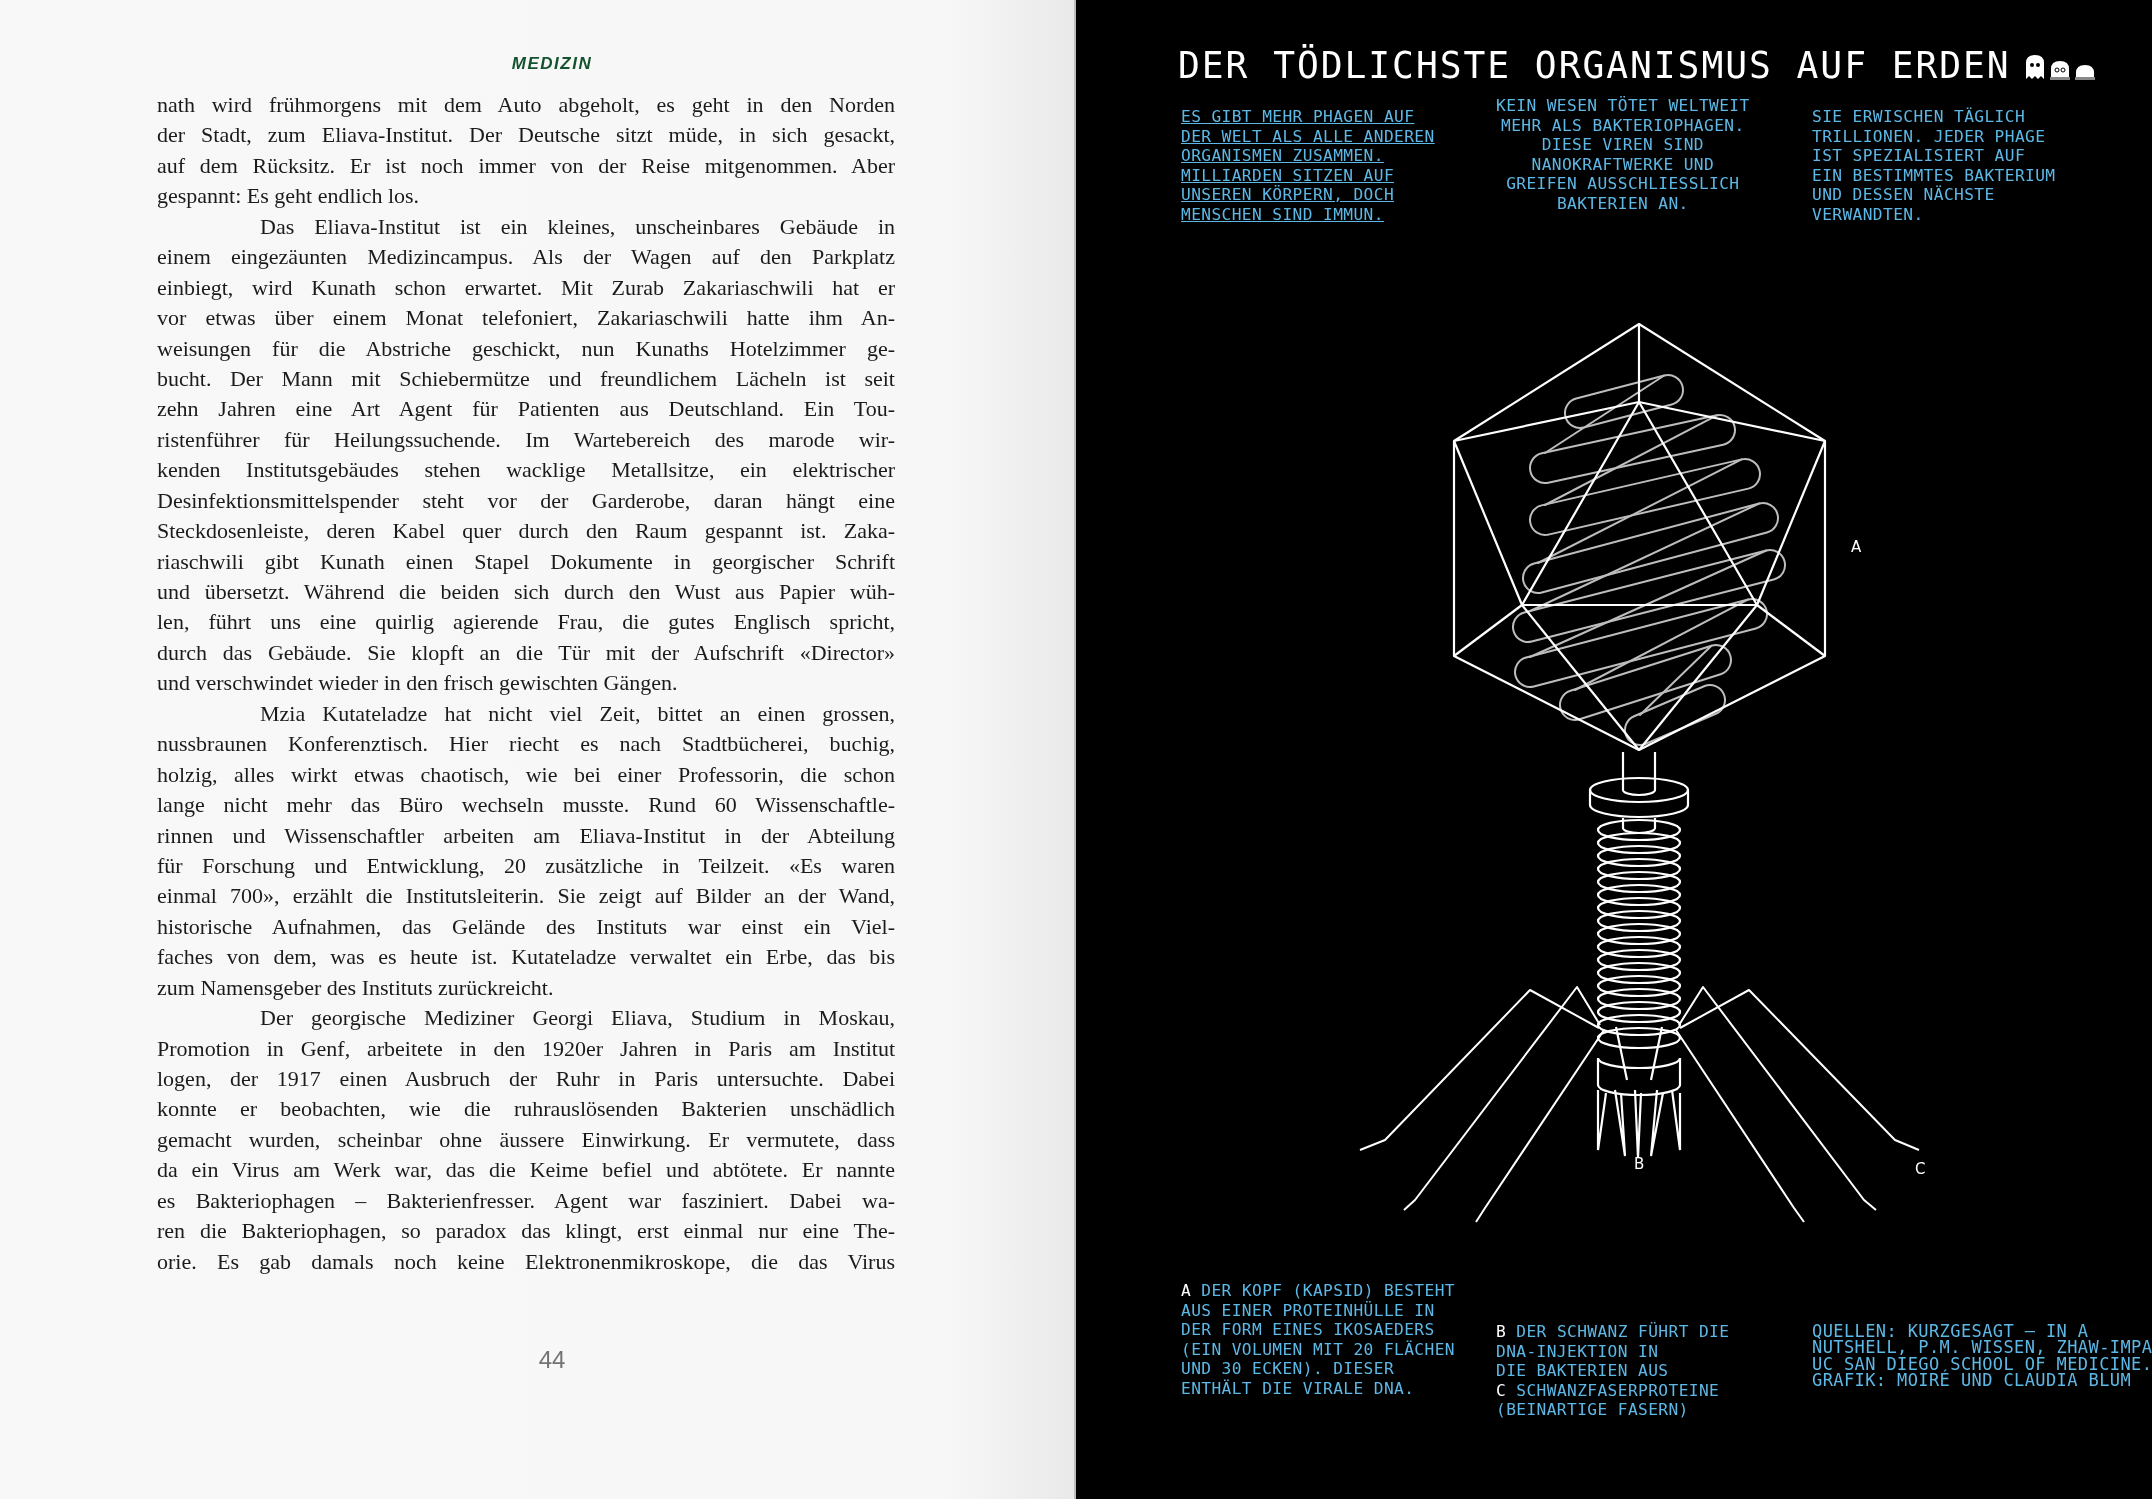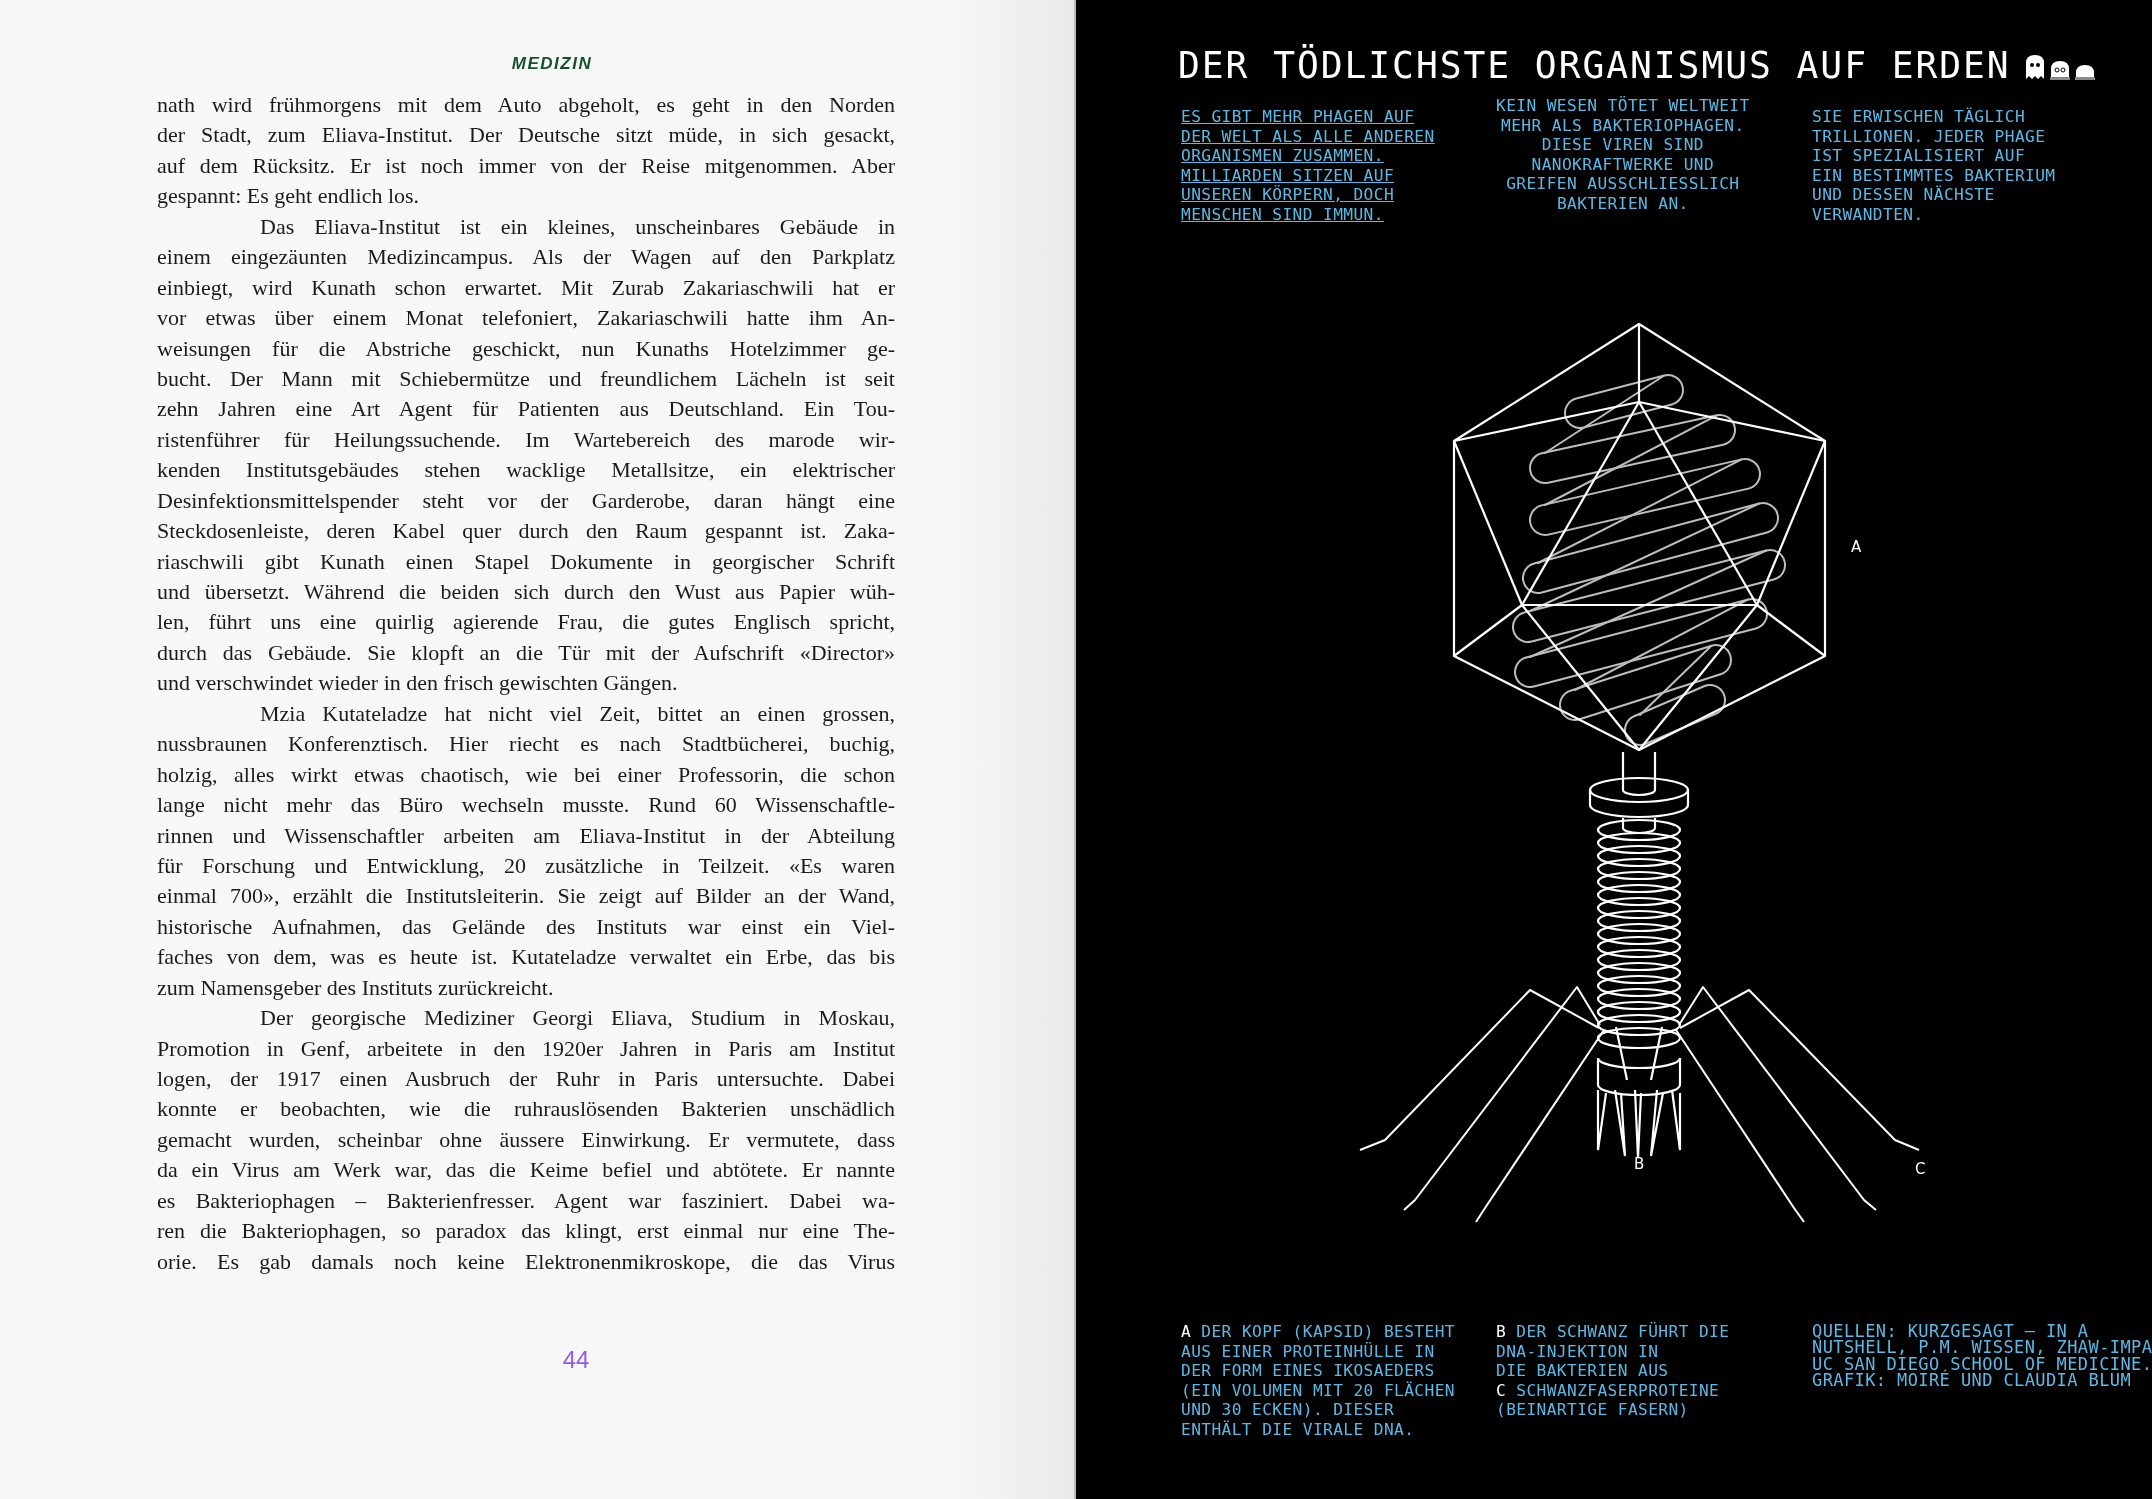--- a/index.html
+++ b/index.html
@@ -16,42 +16,42 @@
   .body-text {
     position: absolute; left: 157px; top: 90px; width: 738px;
     font-family: "Liberation Serif", serif; font-size: 22px; line-height: 30.45px;
     color: #1b1b1b;
   }
   .body-text .line { display: block; white-space: nowrap; text-align: justify; text-align-last: justify; height: 30.45px; }
   .body-text .line.last { text-align-last: left; }
   .body-text .line.indent { padding-left: 103px; }
   .page-number {
     position: absolute; left: 0; width: 1104px; top: 1346px; text-align: center;
-    font-family: "Liberation Sans", sans-serif; font-size: 24px; color: #8b5cf6; padding-left: 24px;
+    font-family: "Liberation Sans", sans-serif; font-size: 24px; color: #737373;
   }
   .gutter { position: absolute; left: 1074px; top: 0; width: 2px; height: 1499px; background: #bdbdbd; }
 
   .right-page { position: absolute; left: 1076px; top: 0; width: 1076px; height: 1499px; background: #000; }
   .title {
     position: absolute; left: 1178px; top: 44px;
     font-family: "DejaVu Sans Mono", monospace; font-size: 37px; letter-spacing: 2px;
     color: #fff; font-weight: normal; white-space: nowrap; transform: scaleX(0.98); transform-origin: left;
   }
   .ghosts { position: absolute; left: 2024px; top: 53px; width: 100px; height: 30px; }
   .col {
     position: absolute; font-family: "DejaVu Sans Mono", monospace; font-size: 16.2px;
     line-height: 19.5px; color: #5db8e6; letter-spacing: 0.4px; white-space: pre; text-transform: uppercase;
   }
   .col .line { display: block; }
   .col .key { color: #ffffff; }
   .col.small { font-size: 17px; line-height: 16.3px; }
   .col1 { left: 1181px; top: 107px; text-decoration: underline; }
   .col2 { left: 1496px; top: 96px; text-align: center; }
   .col3 { left: 1812px; top: 107px; }
-  .leg1 { left: 1181px; top: 1322px; }
+  .leg1 { left: 1181px; top: 1281px; }
   .leg2 { left: 1496px; top: 1322px; }
   .leg3 { left: 1812px; top: 1323px; }
   .diagram-label {
     position: absolute; font-family: "DejaVu Sans", sans-serif; font-size: 15px; color: #fff;
   }
   svg.phage { position: absolute; left: 0; top: 0; width: 2152px; height: 1499px; pointer-events: none; }
 </style>
 </head>
 <body>
 

